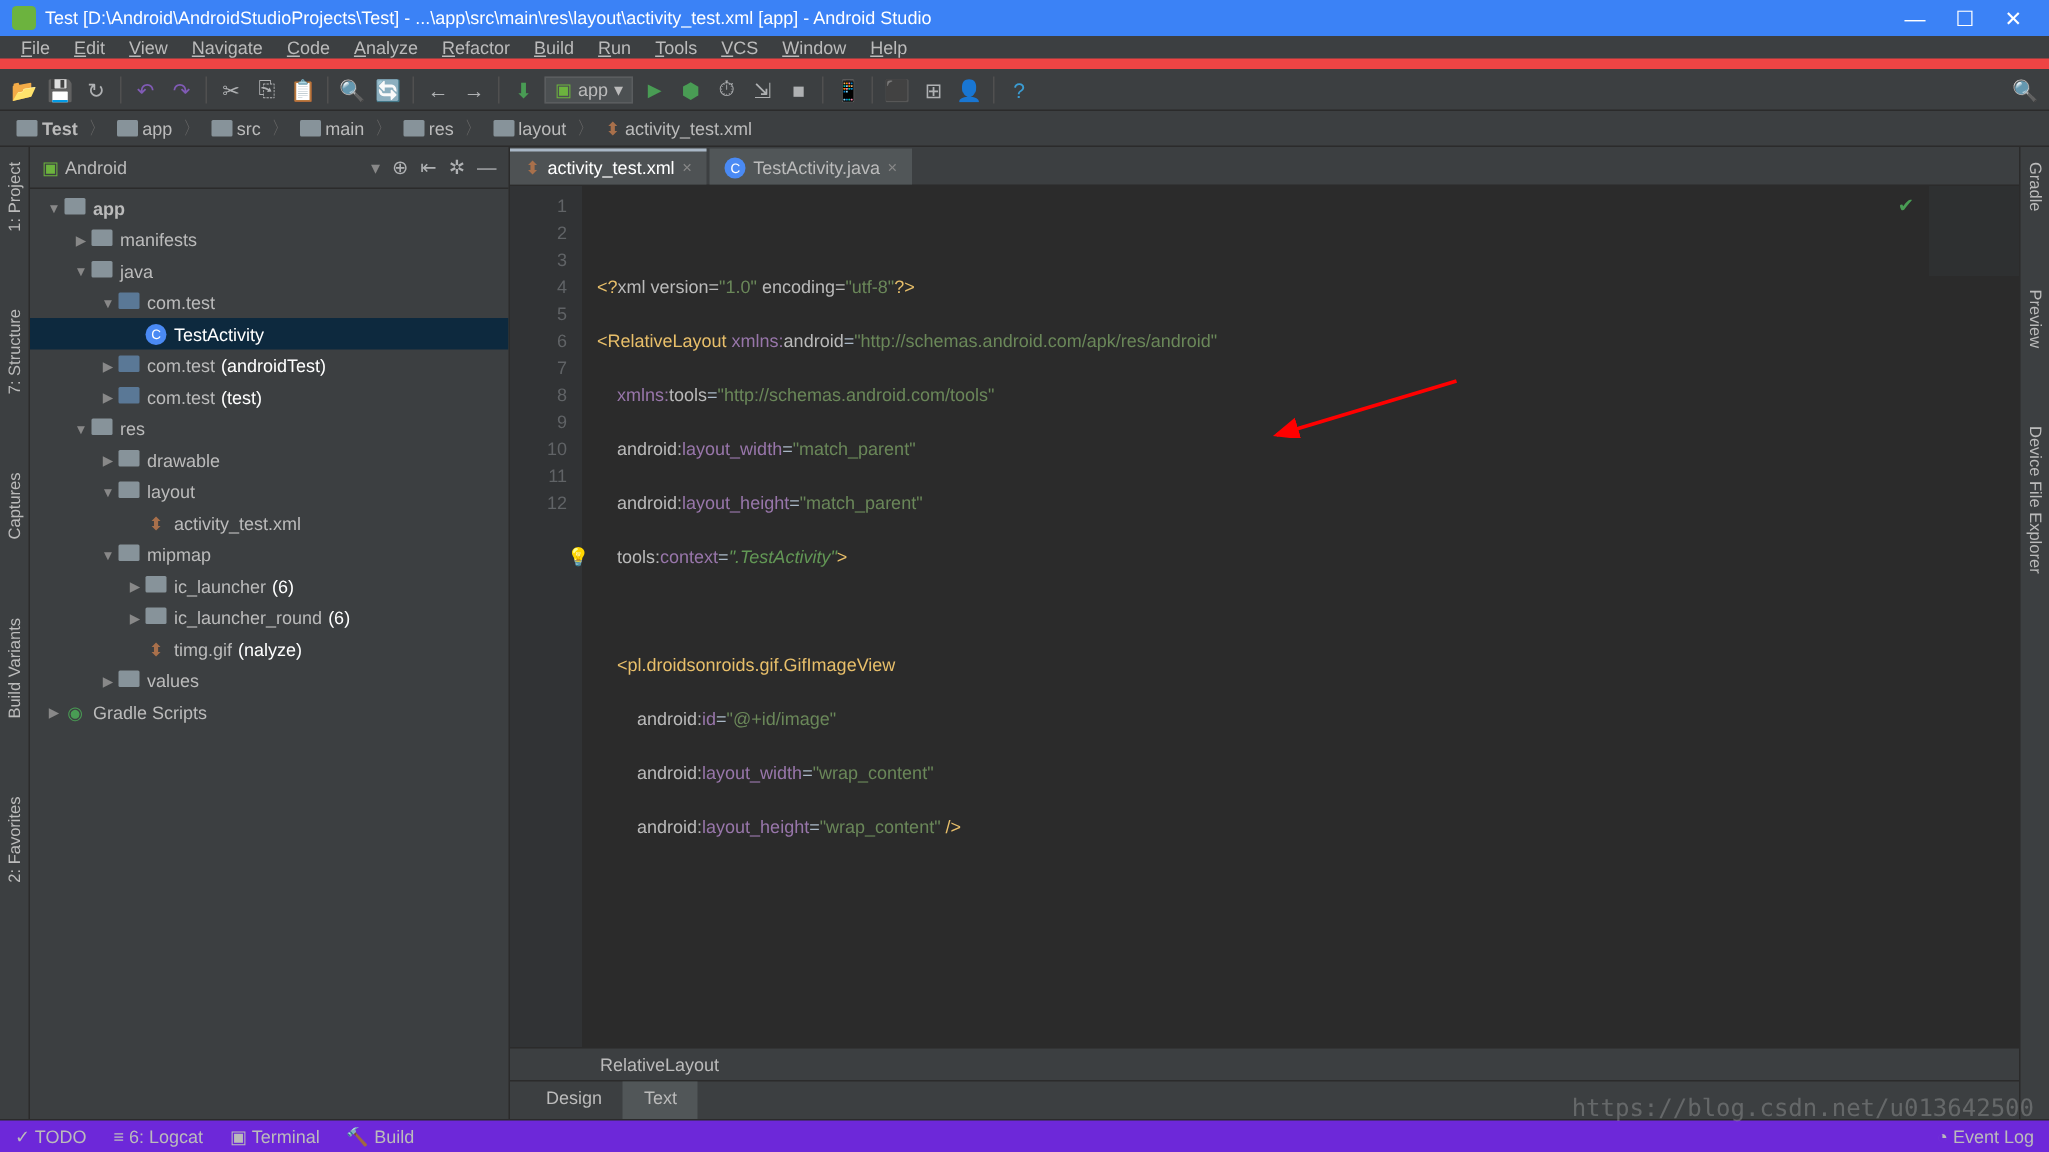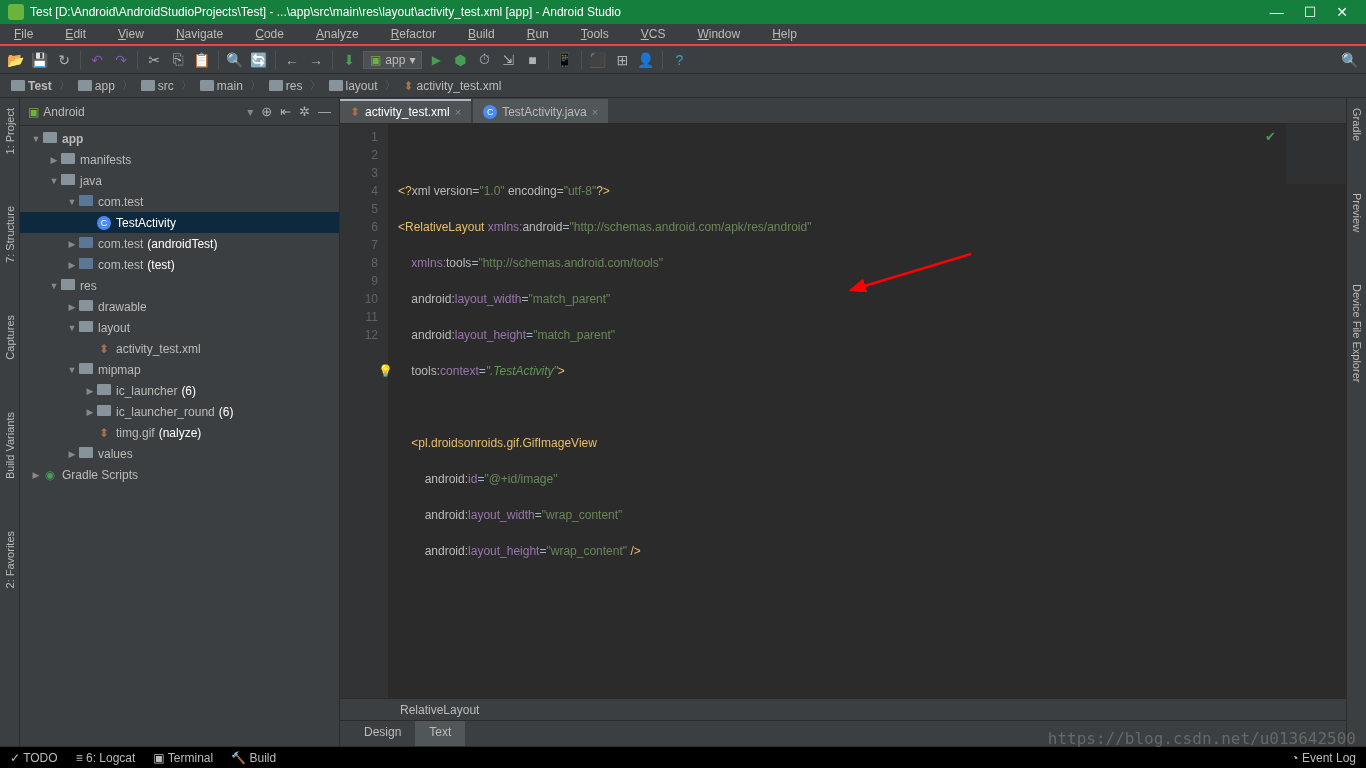--- a/index.html
+++ b/index.html
@@ -1,22 +1,22 @@
 <!DOCTYPE html>
 <html><head>
 <meta charset="utf-8">
 <style>
 * { margin:0; padding:0; box-sizing:border-box; font-family:"Segoe UI",Arial,sans-serif; font-size:12px; }
 body { width:1366px; height:768px; background:#2b2b2b; color:#a9b7c6; overflow:hidden; position:relative; }
-.titlebar { height:24px; background:#15803d; color:#fff; display:flex; align-items:center; padding:0 8px; }
+.titlebar { height:24px; background:#3b82f6; color:#fff; display:flex; align-items:center; padding:0 8px; }
 .titlebar .icon { width:16px; height:16px; background:#6cb33e; border-radius:3px; margin-right:6px; }
 .titlebar .title { flex:1; font-size:12px; }
 .winbtns { display:flex; gap:20px; padding-right:10px; }
 .winbtns span { color:#fff; cursor:pointer; font-size:14px; }
-.menubar { height:22px; background:#3c3f41; display:flex; align-items:center; padding:0 8px; gap:20px; border-bottom:2px solid #ef4444; }
+.menubar { height:22px; background:#3c3f41; display:flex; align-items:center; padding:0 8px; gap:4px; border-bottom:7px solid #ef4444; }
 .menubar span { color:#bbb; padding:2px 6px; cursor:pointer; }
 .menubar span u { text-decoration:underline; }
 .toolbar { height:28px; background:#3c3f41; display:flex; align-items:center; padding:0 6px; gap:4px; border-bottom:1px solid #2b2b2b; }
 .tb-icon { width:20px; height:20px; display:flex; align-items:center; justify-content:center; color:#afb1b3; cursor:pointer; font-size:14px; }
 .tb-sep { width:1px; height:18px; background:#505050; margin:0 2px; }
 .run-config { background:#4c5052; border:1px solid #5a5d5f; padding:1px 6px; display:flex; align-items:center; gap:4px; color:#bbb; }
 .run-btn { color:#499c54; font-size:12px; }
 .breadcrumb { height:24px; background:#3c3f41; display:flex; align-items:center; padding:0 8px; gap:4px; color:#bbb; border-bottom:1px solid #2b2b2b; }
 .bc-item { display:flex; align-items:center; gap:3px; padding:1px 3px; }
 .bc-sep { color:#666; }
@@ -54,21 +54,21 @@
 .lightbulb { position:absolute; left:-20px; color:#c9a52b; font-size:12px; }
 .arrow-annot { position:absolute; top:110px; left:420px; width:140px; height:40px; pointer-events:none; }
 .arrow-annot svg { width:100%; height:100%; }
 .right-gutter { width:20px; background:#3c3f41; border-left:1px solid #2b2b2b; display:flex; flex-direction:column; align-items:center; padding-top:4px; gap:40px; }
 .right-gutter .rot { writing-mode:vertical-rl; color:#bbb; font-size:11px; padding:6px 2px; cursor:pointer; }
 .minimap { position:absolute; top:0; right:0; width:60px; height:60px; background:#313335; opacity:0.6; }
 .breadbar { height:22px; background:#3c3f41; padding-left:60px; display:flex; align-items:center; color:#bbb; border-top:1px solid #2b2b2b; }
 .dt-tabs { height:26px; background:#3c3f41; display:flex; padding-left:10px; border-top:1px solid #2b2b2b; }
 .dt-tab { padding:4px 14px; color:#bbb; cursor:pointer; }
 .dt-tab.active { background:#515658; }
-.bottom-bar { height:22px; background:#000000; display:flex; align-items:center; padding:0 10px; gap:18px; color:#bbb; border-top:1px solid #2b2b2b; }
+.bottom-bar { height:22px; background:#6d28d9; display:flex; align-items:center; padding:0 10px; gap:18px; color:#bbb; border-top:1px solid #2b2b2b; }
 .bottom-bar .right { margin-left:auto; display:flex; gap:14px; align-items:center; }
 .watermark { position:absolute; bottom:20px; right:10px; color:rgba(200,200,200,0.3); font-size:16px; font-family:Consolas,monospace; pointer-events:none; }
 .green-check { position:absolute; top:4px; right:70px; color:#499c54; font-size:13px; }
 </style>
 </head>
 <body>
 
 <div class="titlebar">
   <div class="icon"></div>
   <div class="title">Test [D:\Android\AndroidStudioProjects\Test] - ...\app\src\main\res\layout\activity_test.xml [app] - Android Studio</div>

